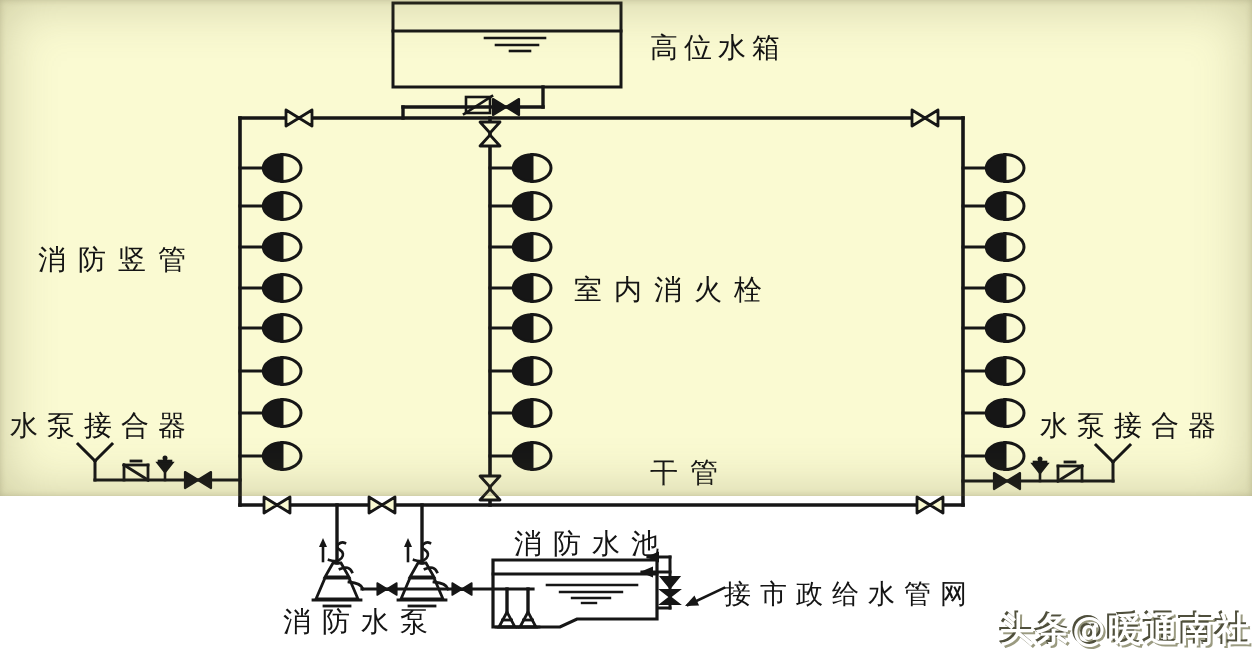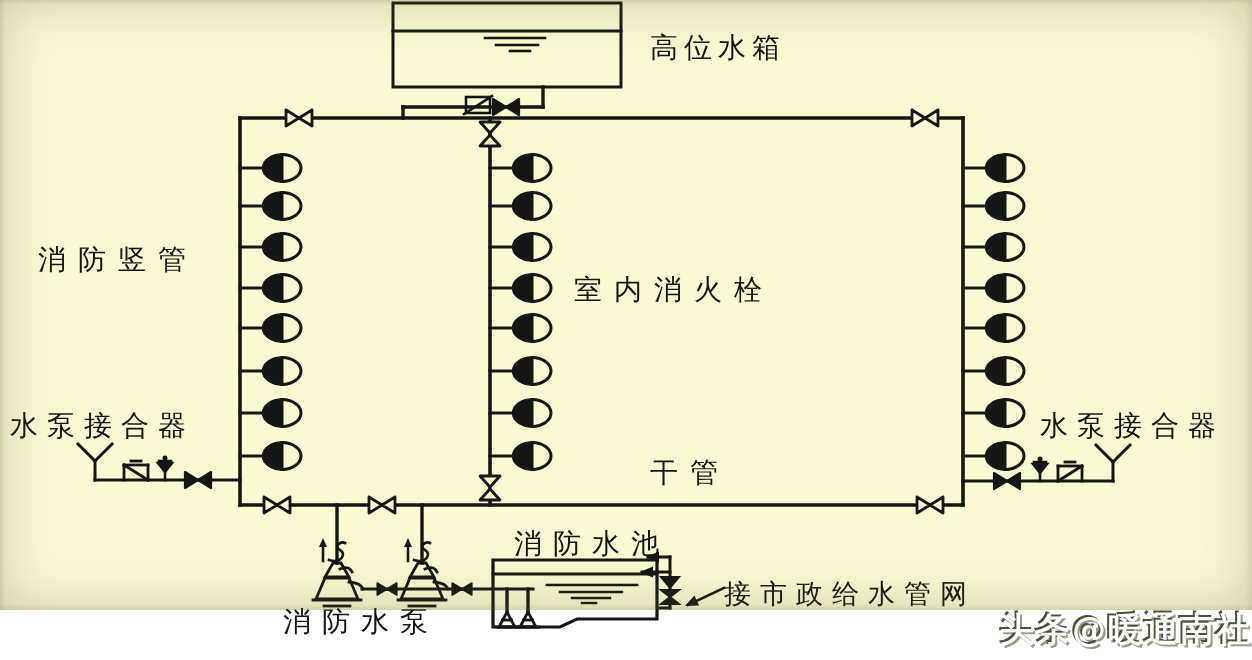--- a/index.html
+++ b/index.html
@@ -1,17 +1,17 @@
 <!DOCTYPE html>
 <html><head>
 <meta charset="utf-8">
 <style>
   html,body{margin:0;padding:0;}
   body{width:1252px;height:660px;overflow:hidden;font-family:"DejaVu Sans",sans-serif;}
-  .stage{position:relative;width:1252px;height:610px;background:#fafad2;text-decoration:underline;}
+  .stage{position:relative;width:1252px;height:496px;background:#fafad2;text-decoration:underline;}
   .stage svg{display:block;}
   .vignette{position:absolute;inset:0;pointer-events:none;
             box-shadow:inset 0 0 55px rgba(110,105,60,.33), inset 0 0 6px rgba(90,85,50,.25);}
   .lbl{fill:#141414;font-size:28px;font-family:"DejaVu Sans",sans-serif;}
   .wm{font-size:34px;font-weight:bold;font-family:"DejaVu Sans",sans-serif;letter-spacing:2px;}
 </style>
 </head>
 <body>
 
 <div class="stage">

